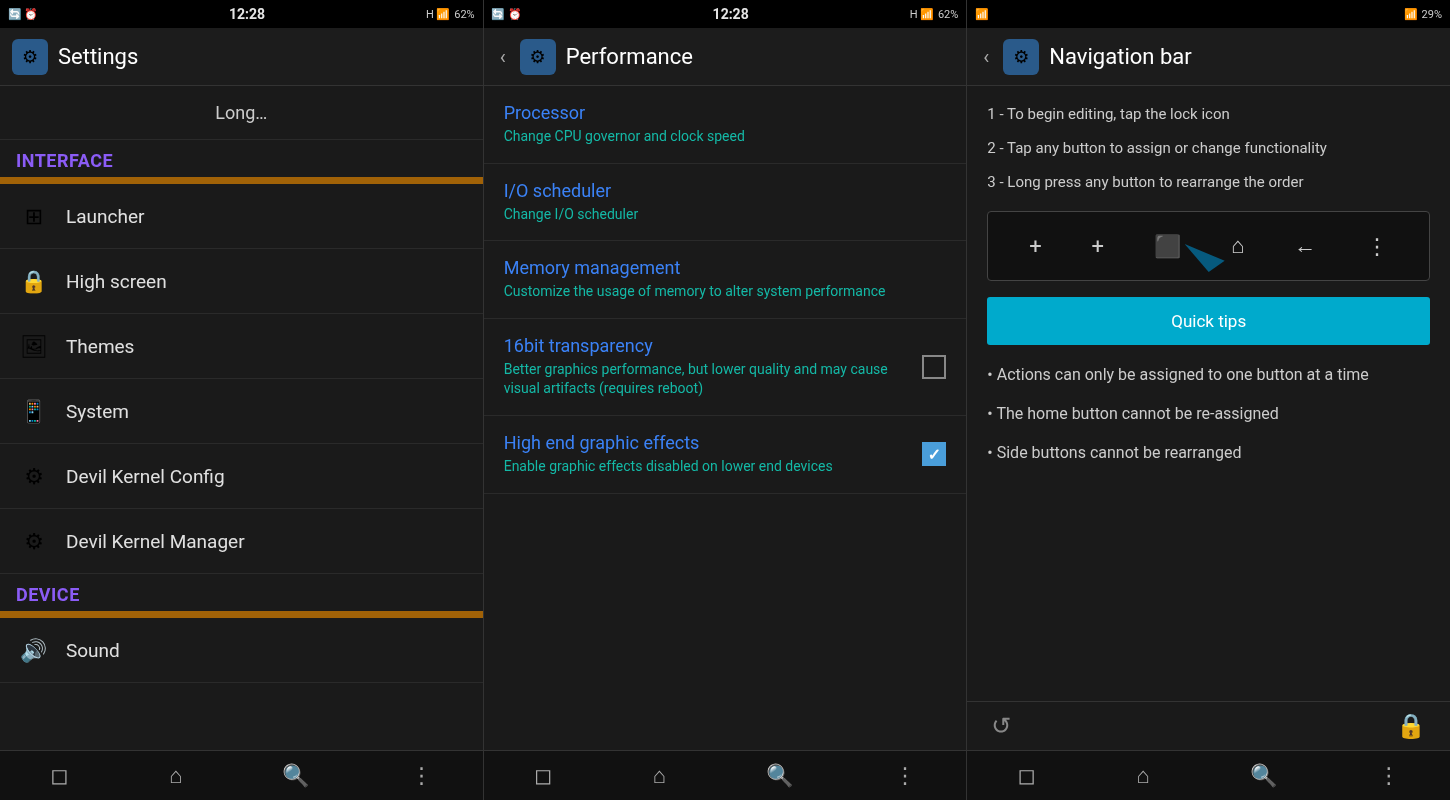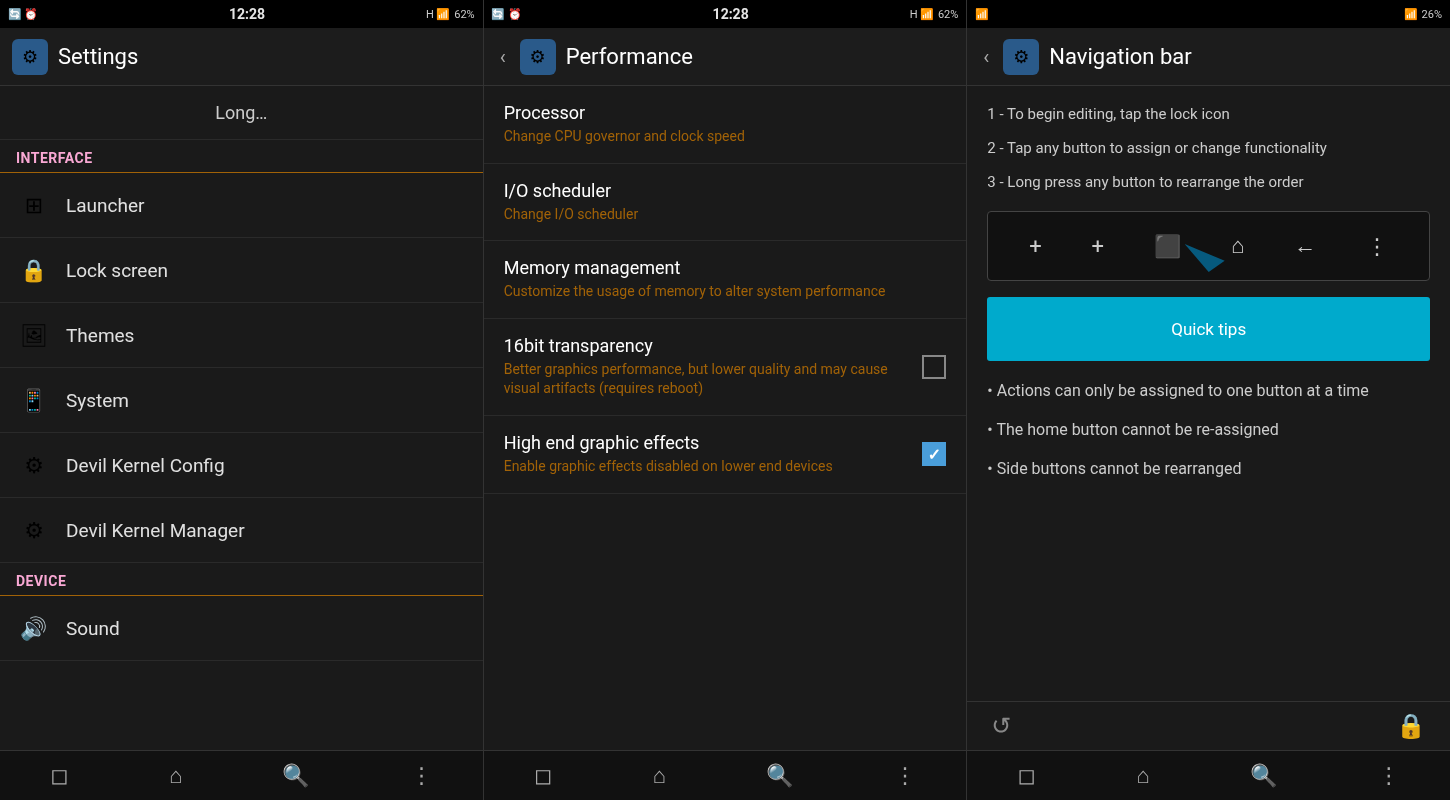--- a/index.html
+++ b/index.html
@@ -96,25 +96,25 @@
     .content {
       flex: 1;
       overflow-y: auto;
       overflow-x: hidden;
     }
     .content::-webkit-scrollbar { width: 0; }
 
     
     .section-header {
       padding: 10px 16px 6px;
-      color: #f9a8d4;
-      font-size: 14px;
+      color: #8b5cf6;
+      font-size: 18px;
       font-weight: bold;
       letter-spacing: 0.5px;
-      border-bottom: 1px solid #a16207;
+      border-bottom: 7px solid #a16207;
     }
     .more-item {
       padding: 16px 16px;
       color: #ccc;
       font-size: 18px;
       text-align: center;
       border-bottom: 1px solid #2a2a2a;
       cursor: pointer;
     }
     .menu-item {
@@ -143,26 +143,26 @@
     .perf-item {
       padding: 16px 20px;
       border-bottom: 1px solid #2a2a2a;
       cursor: pointer;
       display: flex;
       align-items: center;
       justify-content: space-between;
     }
     .perf-item .perf-text { flex: 1; }
     .perf-item .perf-title {
-      color: #ffffff;
+      color: #3b82f6;
       font-size: 18px;
       margin-bottom: 4px;
     }
     .perf-item .perf-sub {
-      color: #a16207;
+      color: #14b8a6;
       font-size: 14px;
       line-height: 1.4;
     }
     .checkbox {
       width: 24px;
       height: 24px;
       border: 2px solid #888;
       background: transparent;
       flex-shrink: 0;
       margin-left: 12px;
@@ -217,21 +217,21 @@
       transform: translateX(-60%);
       width: 40px;
       height: 28px;
       background: rgba(0, 140, 200, 0.6);
       clip-path: polygon(0 0, 60% 100%, 100% 60%);
     }
     .quick-tips-btn {
       background: #00aacc;
       color: #fff;
       text-align: center;
-      padding: 22px;
+      padding: 14px;
       font-size: 17px;
       border-radius: 3px;
       margin-bottom: 16px;
       cursor: pointer;
     }
     .tips-list {
       color: #ccc;
       font-size: 16px;
       line-height: 1.8;
     }
@@ -294,21 +294,21 @@
     </div>
     <div class="content">
       <div class="more-item">Long…</div>
       <div class="section-header">INTERFACE</div>
       <div class="menu-item">
         <div class="item-icon">⊞</div>
         <div class="item-label">Launcher</div>
       </div>
       <div class="menu-item">
         <div class="item-icon">🔒</div>
-        <div class="item-label">Lock screen</div>
+        <div class="item-label">High screen</div>
       </div>
       <div class="menu-item">
         <div class="item-icon">🖼</div>
         <div class="item-label">Themes</div>
       </div>
       <div class="menu-item">
         <div class="item-icon">📱</div>
         <div class="item-label">System</div>
       </div>
       <div class="menu-item">
@@ -382,21 +382,21 @@
       <div class="nav-btn">◻</div>
       <div class="nav-btn">⌂</div>
       <div class="nav-btn">🔍</div>
       <div class="nav-btn">⋮</div>
     </div>
   </div>
 
   <div class="panel">
     <div class="status-bar">
       <div class="icons-left icons stat-icon">📶</div>
-      <div class="icons stat-icon">📶 <span class="battery">26%</span></div>
+      <div class="icons stat-icon">📶 <span class="battery">29%</span></div>
     </div>
     <div class="top-bar">
       <div class="back-btn">‹</div>
       <div class="app-icon">⚙</div>
       <div class="title">Navigation bar</div>
     </div>
     <div class="content">
       <div class="nav-bar-content">
         <div class="nav-instructions">
           <p>1 - To begin editing, tap the lock icon</p>

